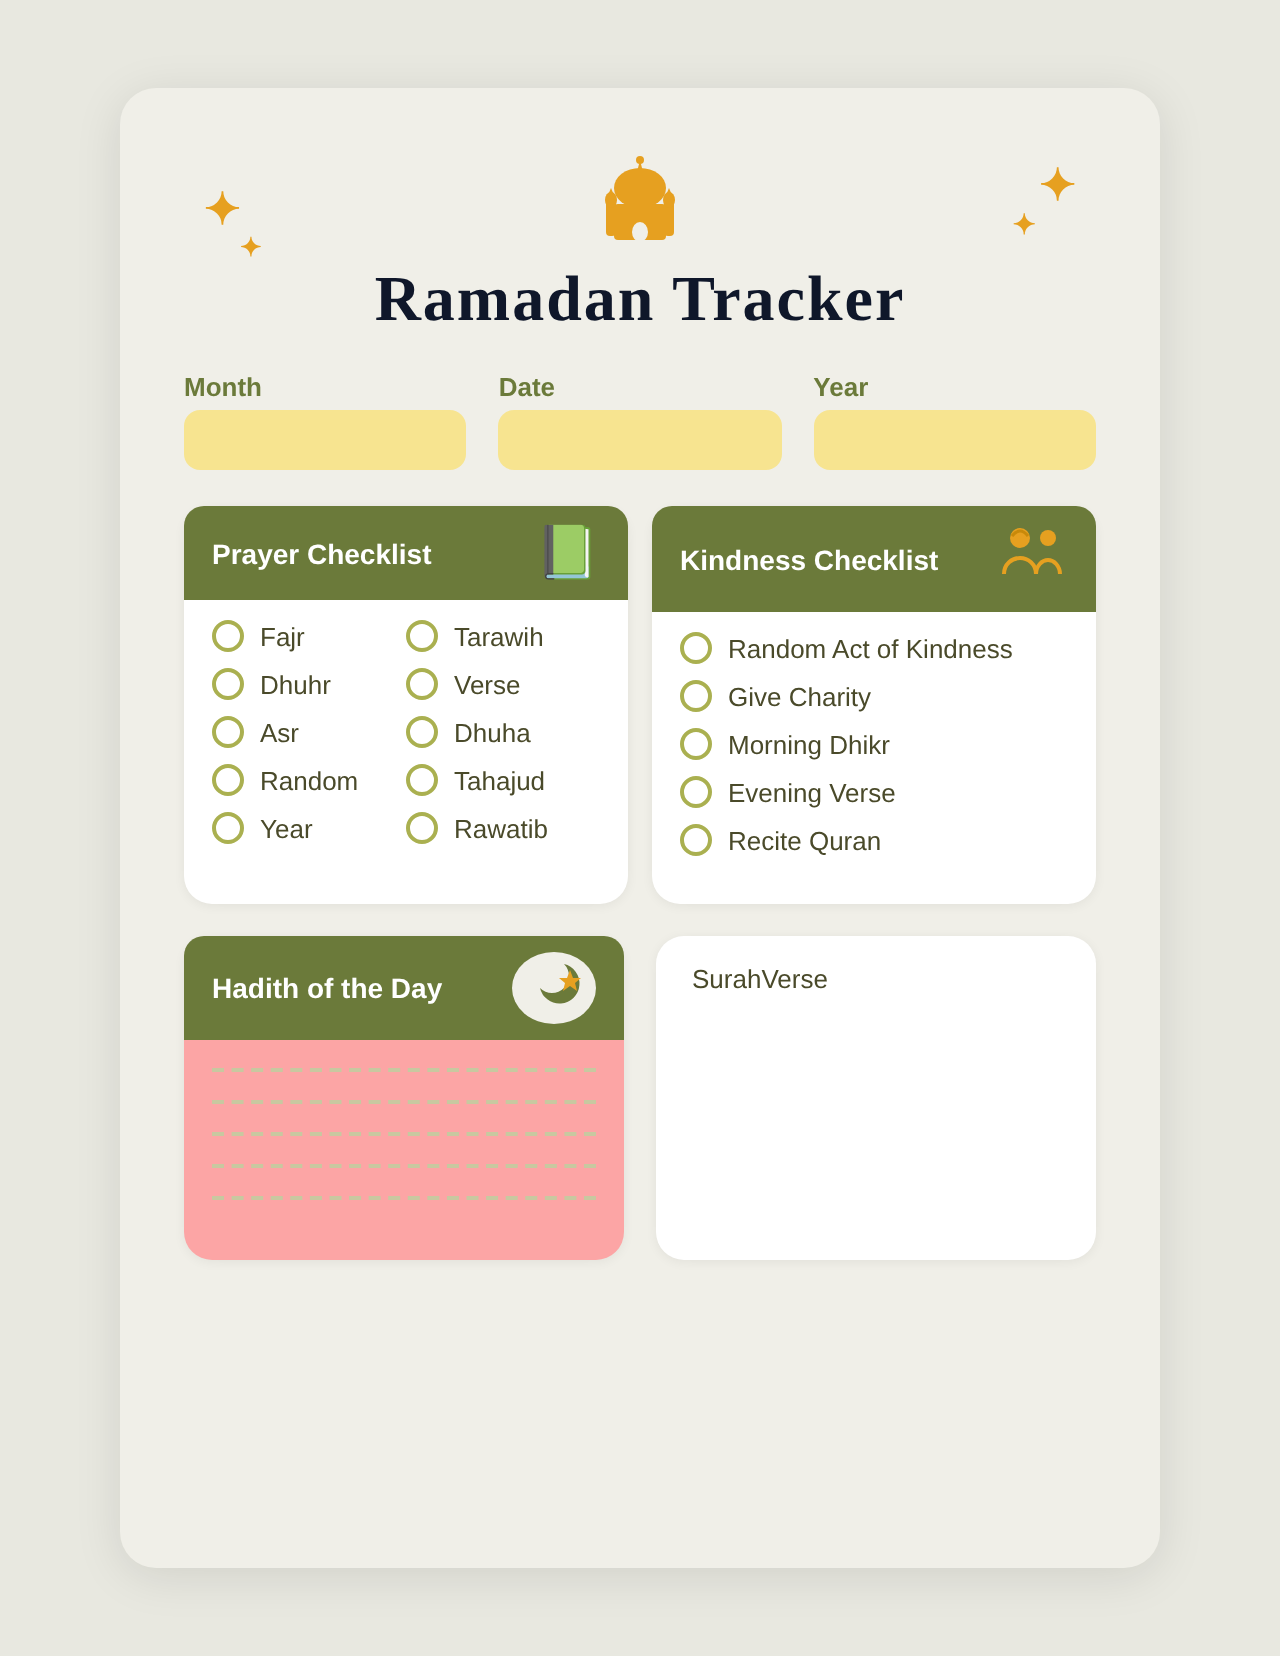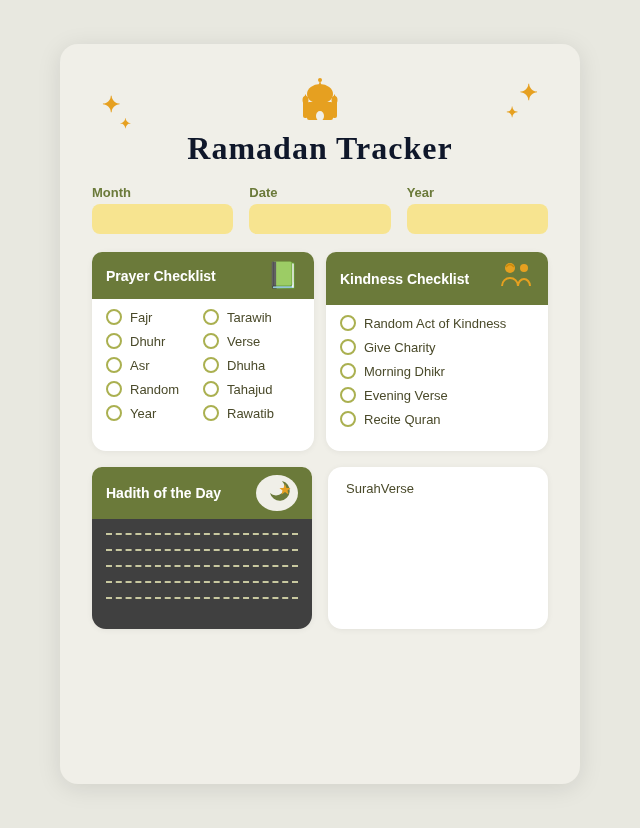--- a/index.html
+++ b/index.html
@@ -127,21 +127,21 @@
     }
     .prayer-col {
       flex: 1;
     }
 
     .bottom-row {
       display: flex;
       gap: 16px;
     }
     .hadith-card {
-      background: #404040;
+      background: #fca5a5;
       border-radius: 14px;
       flex: 1;
       padding: 0 0 16px 0;
       box-shadow: 0 1px 6px rgba(0,0,0,0.06);
     }
     .hadith-lines {
       padding: 14px 14px 0 14px;
     }
     .dashed-line {
       border-bottom: 2px dashed #c8c8a0;

